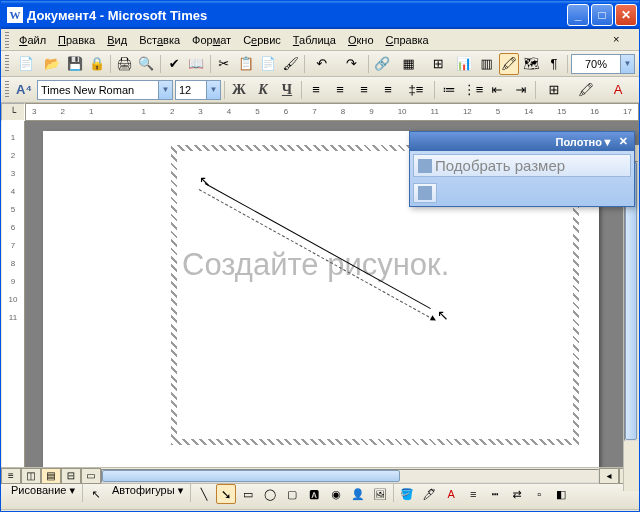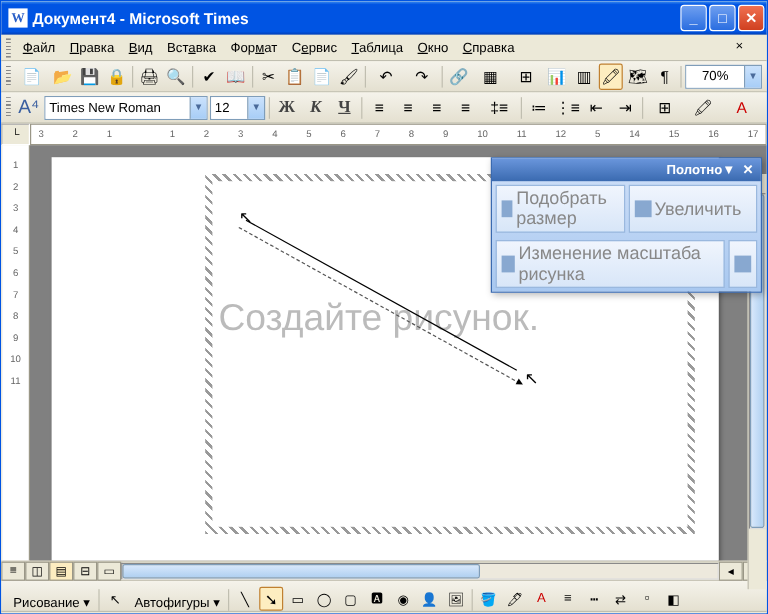--- a/index.html
+++ b/index.html
@@ -23,21 +23,21 @@
   .toolbar { height: 26px; background: linear-gradient(#f5f3eb, #e4e0d0); display: flex; align-items: center; padding: 0 4px; gap: 2px; border-bottom: 1px solid #c0beb0; }
   .toolbar .grip { width: 4px; height: 18px; background: repeating-linear-gradient(#888, #888 1px, transparent 1px, transparent 3px); margin-right: 2px; }
   .tbtn { width: 22px; height: 22px; display: flex; align-items: center; justify-content: center; font-size: 13px; border-radius: 2px; }
   .tbtn.pushed { background: #fdedc0; border: 1px solid #c08030; }
   .tbtn.w { width: 30px; }
   .sep { width: 1px; height: 18px; background: #c0beb0; margin: 0 1px; }
   .combo { display: flex; align-items: center; background: #fff; border: 1px solid #7f9db9; height: 20px; font-size: 11px; }
   .combo input { border: none; outline: none; height: 100%; font-size: 11px; padding: 0 3px; }
   .combo .arr { width: 14px; height: 18px; background: linear-gradient(#cbe2fc, #a7cdf6); border-left: 1px solid #7f9db9; display: flex; align-items: center; justify-content: center; font-size: 8px; color: #4a6a9a; }
   .zoom { width: 48px; text-align: center; }
-  .styleicon { width: 22px; height: 20px; display: flex; align-items: center; justify-content: center; color: #3a5fa0; font-size: 16px; font-weight: normal; }
+  .styleicon { width: 22px; height: 20px; display: flex; align-items: center; justify-content: center; color: #3a5fa0; font-size: 13px; font-weight: bold; }
   .fontcombo input { width: 120px; }
   .sizecombo input { width: 30px; }
   
   .fmt { font-family: 'Times New Roman', serif; font-size: 14px; font-weight: bold; color: #444; }
   .fmt.i { font-style: italic; }
   .fmt.u { text-decoration: underline; }
   
   .ruler-area { height: 18px; background: #e7e4d7; display: flex; }
   .ruler-corner { width: 24px; height: 18px; background: #ece9d8; border: 1px inset #fff; display: flex; align-items: center; justify-content: center; font-size: 9px; }
   .ruler { flex: 1; background: #fff; border: 1px solid #9a9787; font-size: 8px; position: relative; overflow: hidden; }
@@ -69,21 +69,21 @@
   .viewbtns { display: flex; }
   .vbtn { width: 20px; height: 16px; border: 1px solid #9a9787; background: #ece9d8; font-size: 10px; display: flex; align-items: center; justify-content: center; }
   .vbtn.act { background: #fdedc0; }
   .sb-track { flex: 1; background: #ede9dd; border: 1px inset #ddd; height: 14px; position: relative; }
   .sb-thumb { position: absolute; left: 0; top: 0; width: 60%; height: 100%; background: linear-gradient(#d8e8fc, #b0d0f0); border: 1px solid #7f9db9; border-radius: 2px; }
   
   .vscroll { position: absolute; right: 0; top: 144px; width: 16px; height: 346px; background: #ece9d8; border-left: 1px solid #c0beb0; }
   .vscroll .t { background: #ede9dd; border: 1px inset #ddd; width: 14px; height: 280px; margin: 16px 0 0 0; position: relative; }
   .vscroll .th { position: absolute; top: 0; width: 100%; height: 100%; background: linear-gradient(90deg, #d8e8fc, #b0d0f0); border: 1px solid #7f9db9; border-radius: 2px; }
   
-  .drawbar { height: 26px; background: linear-gradient(#f5f3eb, #e4e0d0); display: flex; align-items: flex-end; padding: 0 4px; gap: 2px; border-top: 1px solid #c0beb0; font-size: 11px; }
+  .drawbar { height: 26px; background: linear-gradient(#f5f3eb, #e4e0d0); display: flex; align-items: flex-start; padding: 0 4px; gap: 2px; border-top: 1px solid #c0beb0; font-size: 11px; }
   .drawbar .lbl { padding: 0 4px; }
   .shapebtn { width: 20px; height: 20px; display: flex; align-items: center; justify-content: center; }
   
   .status { height: 18px; background: #ece9d8; border-top: 1px solid #c0beb0; font-size: 10px; padding: 2px 6px; display: flex; align-items: center; }
 </style>
 </head>
 <body>
 
 <div class="titlebar">
   <div class="wicon">W</div>
@@ -237,30 +237,22 @@
   <div class="fb-title">
     <span>Полотно</span>
     <span style="margin-right:6px">▼</span>
     <span>✕</span>
   </div>
   <div class="fb-row">
     <div class="fb-btn">
         <span class="mi"></span>
         <span>Подобрать размер</span>
       </div>
-    <div class="fb-btn">
-        <span class="mi"></span>
-        <span>Увеличить</span>
-      </div>
   </div>
   <div class="fb-row fb-row2">
-    <div class="fb-btn">
-        <span class="mi"></span>
-        <span>Изменение масштаба рисунка</span>
-      </div>
     <div class="fb-btn">
         <span class="mi"></span>
       </div>
   </div>
 </div>
 
 <div class="hscrollbar">
   <div class="viewbtns">
     <div class="vbtn">≡</div>
     <div class="vbtn">◫</div>

